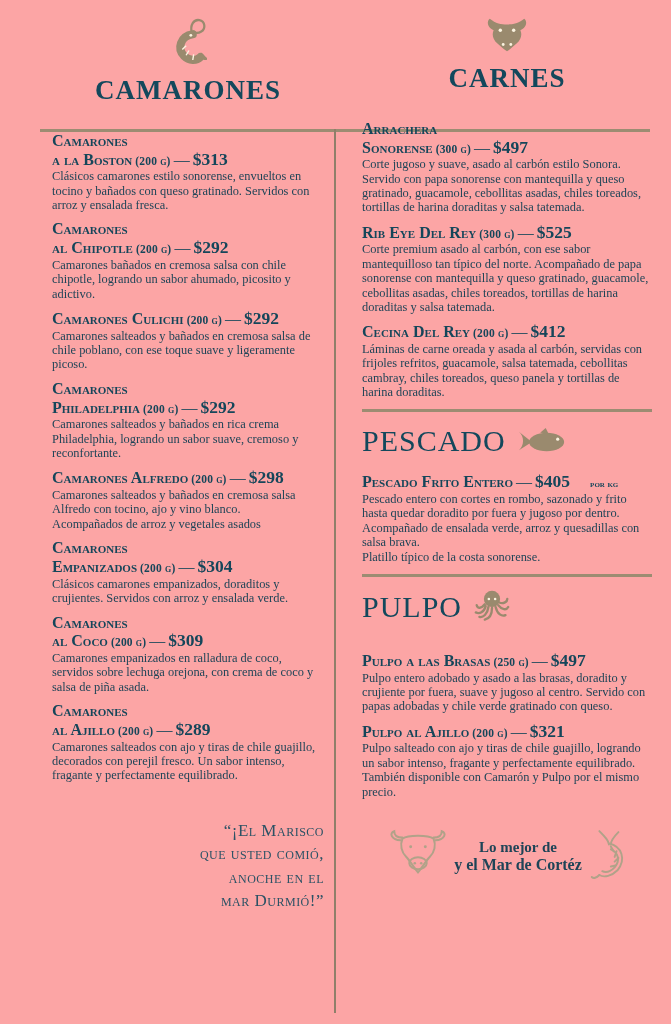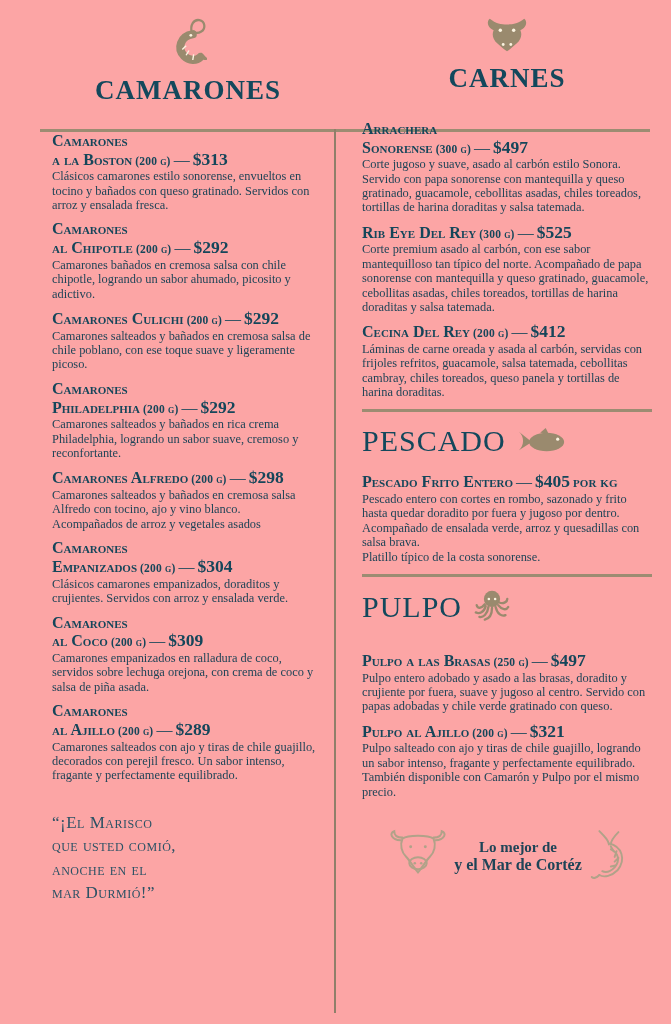--- a/index.html
+++ b/index.html
@@ -24,27 +24,27 @@
   .items{margin-top:26px;}
   .item{margin-bottom:8px;}
   .item-title{
     font-variant:small-caps;font-weight:700;color:#15465A;
     font-size:16px;line-height:1.12;
   }
   .item-name{white-space:pre-line;}
   .portion{font-size:11.5px;margin-left:3px;letter-spacing:0.2px;}
   .sep{font-weight:400;margin:0 3px;}
   .price{font-size:17.5px;}
-  .price-suffix{font-size:16px;margin-left:3px;}
+  .price-suffix{font-size:10px;margin-left:20px;}
   .item-desc{
     margin-top:0;font-size:12.4px;font-weight:400;line-height:1.16;
     color:#1E4457;white-space:pre-line;
   }
   .quote{
-    margin-top:28px;text-align:left;font-variant:small-caps;
+    margin-top:36px;text-align:right;font-variant:small-caps;
     font-size:17px;line-height:1.38;color:#2B5265;letter-spacing:0.5px;
     white-space:pre-line;
   }
   
   .section-divider{height:3px;background:#9C8C72;margin:10px 0 12px 0;border:none;}
   .section-header{
     display:flex;align-items:center;gap:12px;margin:2px 0 14px 0;
     font-size:30px;font-weight:400;color:#13485C;letter-spacing:1px;
   }
   .section-header .sec-icon{color:#9A8A6E;display:inline-flex;}

